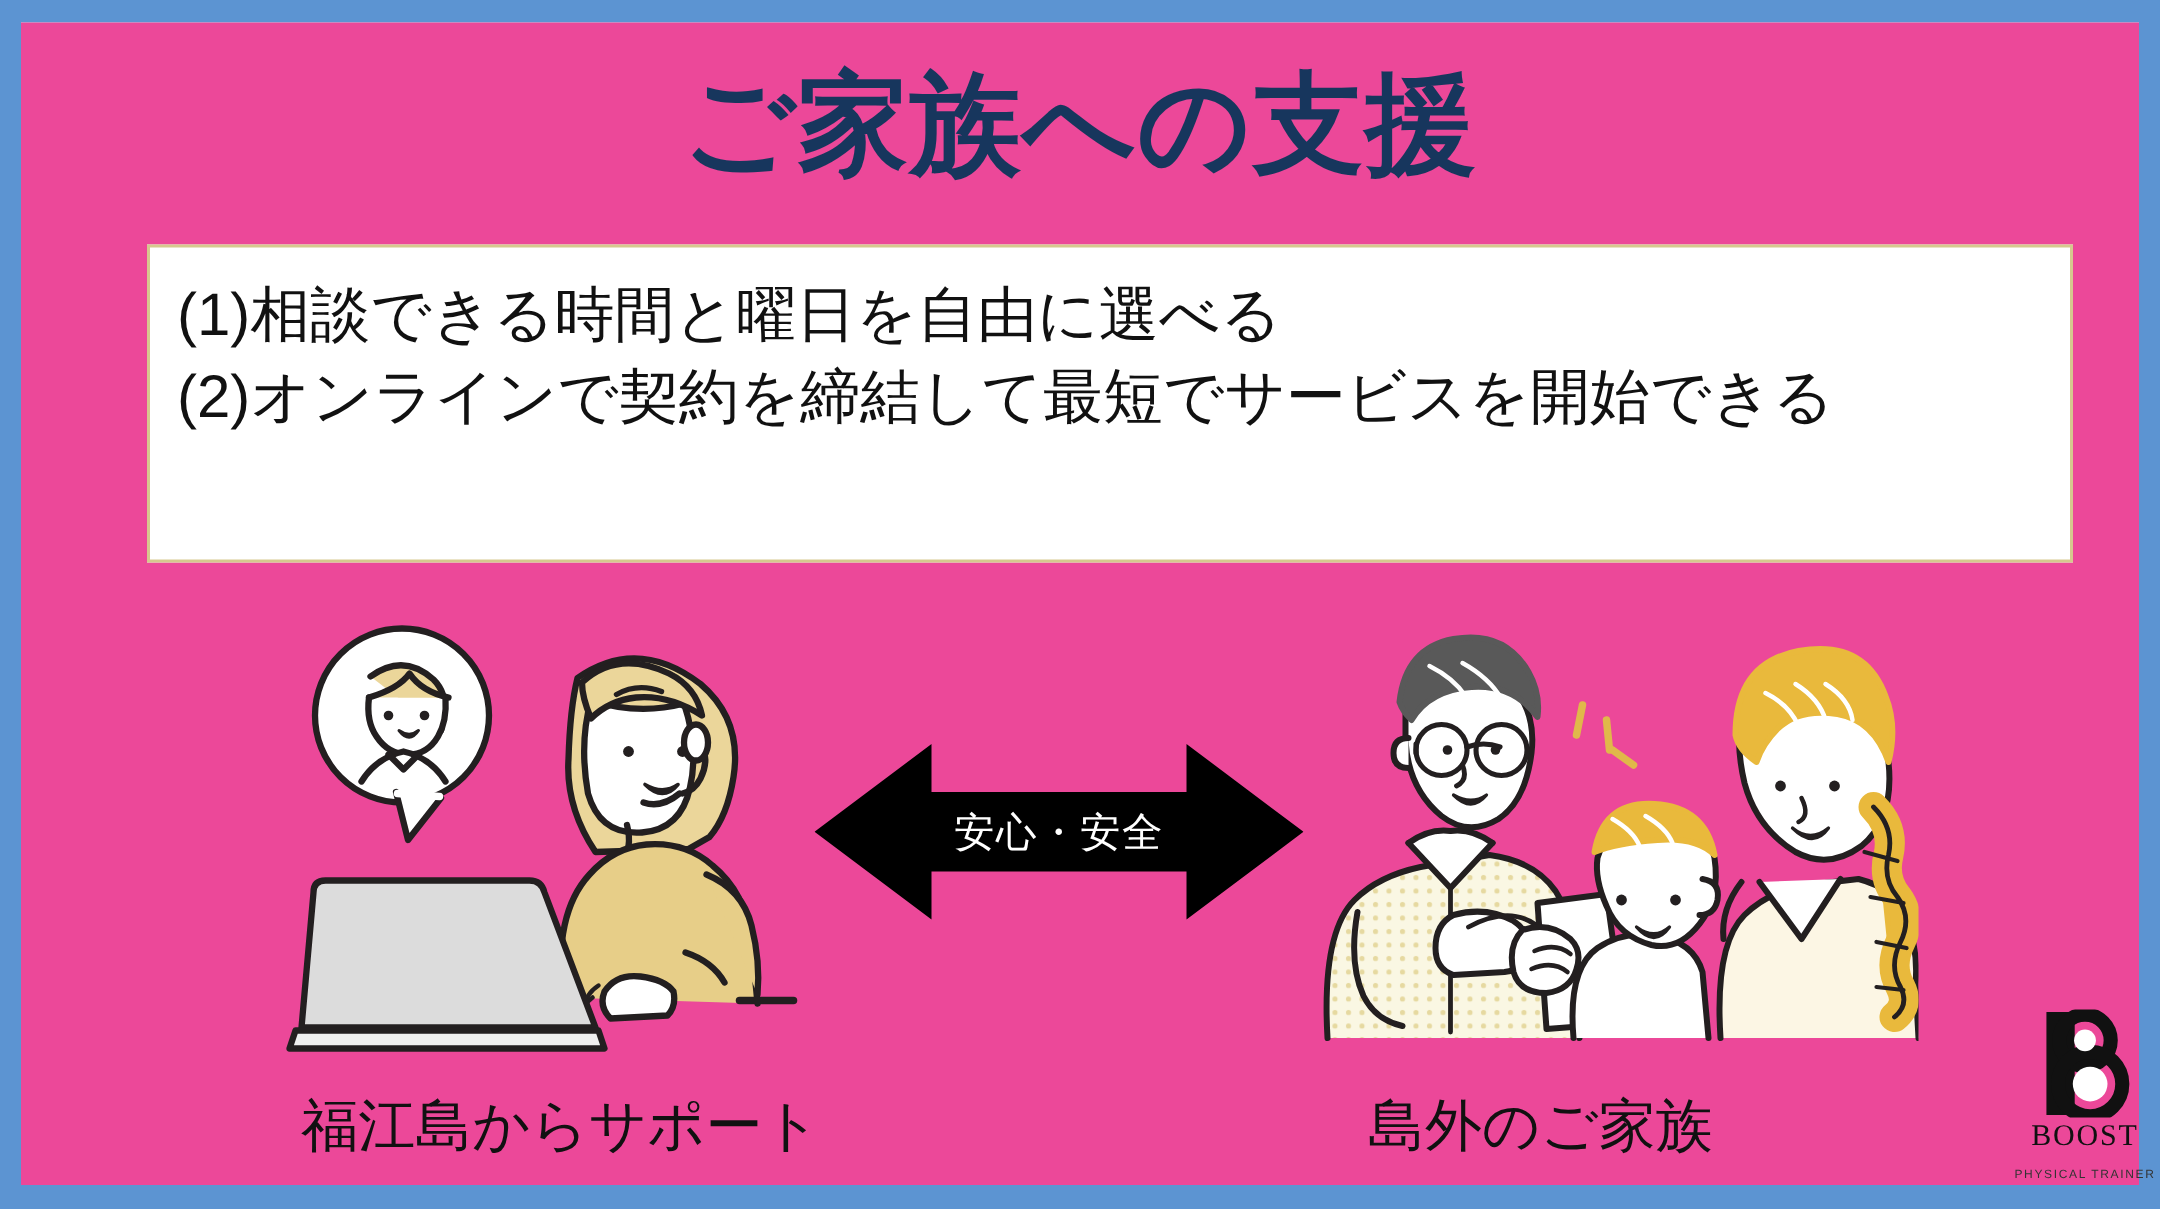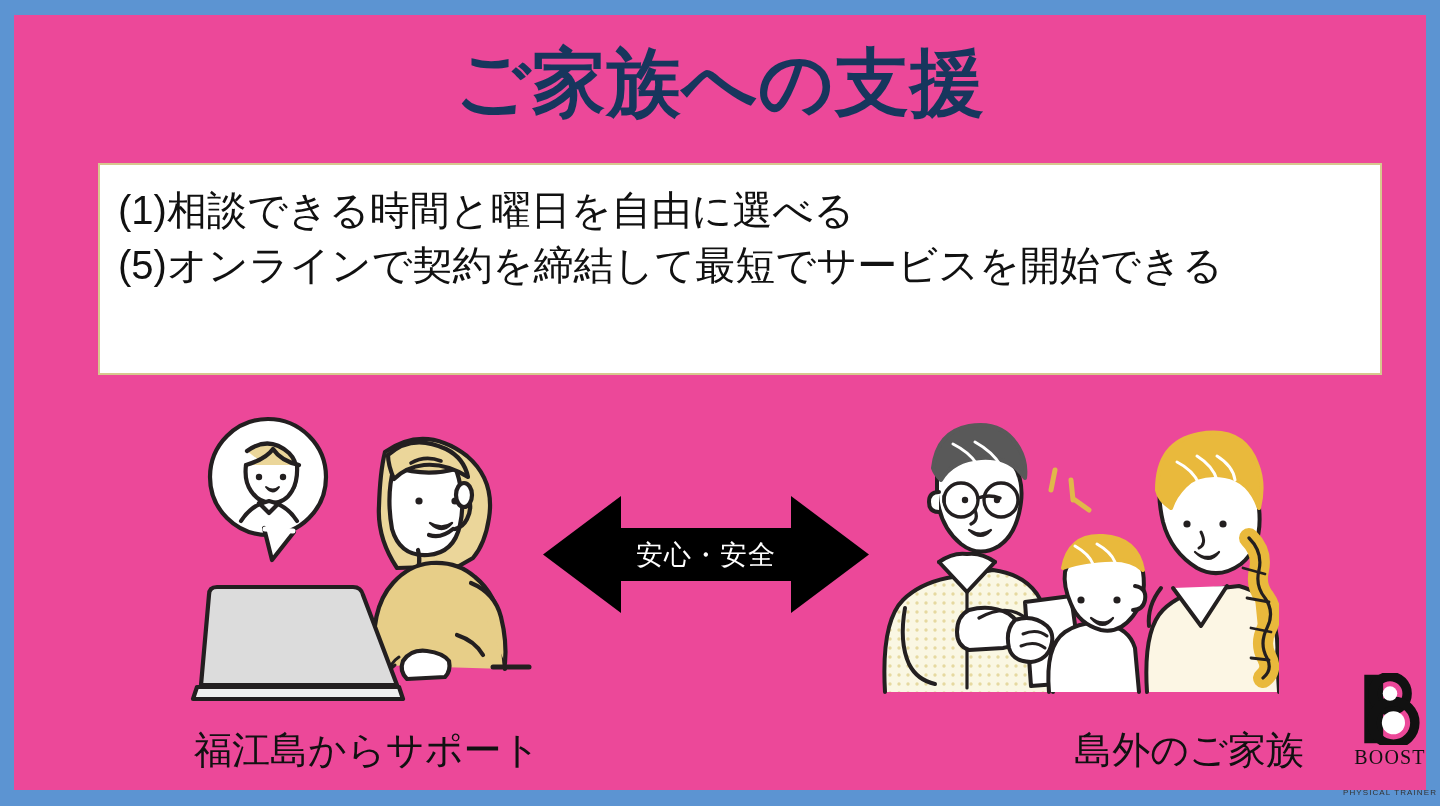--- a/index.html
+++ b/index.html
@@ -109,22 +109,22 @@
     pointer-events: none;
   }
 
   
   .caption {
     position: absolute;
     color: #111111;
     font-size: 38px;
     white-space: nowrap;
   }
-  .caption-left  { left: 180px;  top: 710px; width: 360px; text-align: left; }
-  .caption-right { left: 930px;  top: 710px; width: 360px; text-align: right; }
+  .caption-left  { left: 180px;  top: 710px; width: 360px; text-align: center; }
+  .caption-right { left: 898px;  top: 710px; width: 360px; text-align: left; }
 
   
   .logo {
     position: absolute;
     left: 1328px;
     top: 658px;
     width: 96px;
     text-align: center;
   }
   .logo-mark { display: block; margin: 0 auto; }
@@ -134,40 +134,40 @@
     font-size: 20px;
     letter-spacing: 1.2px;
     margin-top: 1px;
     font-family: "Liberation Serif", "DejaVu Serif", serif;
   }
   .logo-sub {
     display: block;
     color: #333333;
     font-size: 8px;
     letter-spacing: 1.1px;
-    margin-top: 19px;
+    margin-top: 9px;
   }
 </style>
 </head>
 <body>
 
 <div id="slide">
 
   <div class="frame-edge frame-top"></div>
   <div class="frame-edge frame-bottom"></div>
   <div class="frame-edge frame-left"></div>
   <div class="frame-edge frame-right"></div>
 
   <div class="page">
 
     <div class="title">ご家族への支援</div>
 
     <div class="textbox">
       <div class="textbox-line">(1)相談できる時間と曜日を自由に選べる</div>
-      <div class="textbox-line">(5)オンラインで契約を締結して最短でサービスを開始できる</div>
+      <div class="textbox-line">(2)オンラインで契約を締結して最短でサービスを開始できる</div>
     </div>
 
     <div class="stage">
 
       <div class="illus-left">
         <svg viewBox="0 0 370 290" width="370" height="290" xmlns="http://www.w3.org/2000/svg">
           <g fill="none" stroke="#231f20" stroke-width="4.2" stroke-linecap="round" stroke-linejoin="round">
 
             <circle cx="79" cy="62" r="58" fill="#ffffff"></circle>
             <path d="M75 113 L83 145 L105 117" fill="#ffffff" stroke="#231f20"></path>

